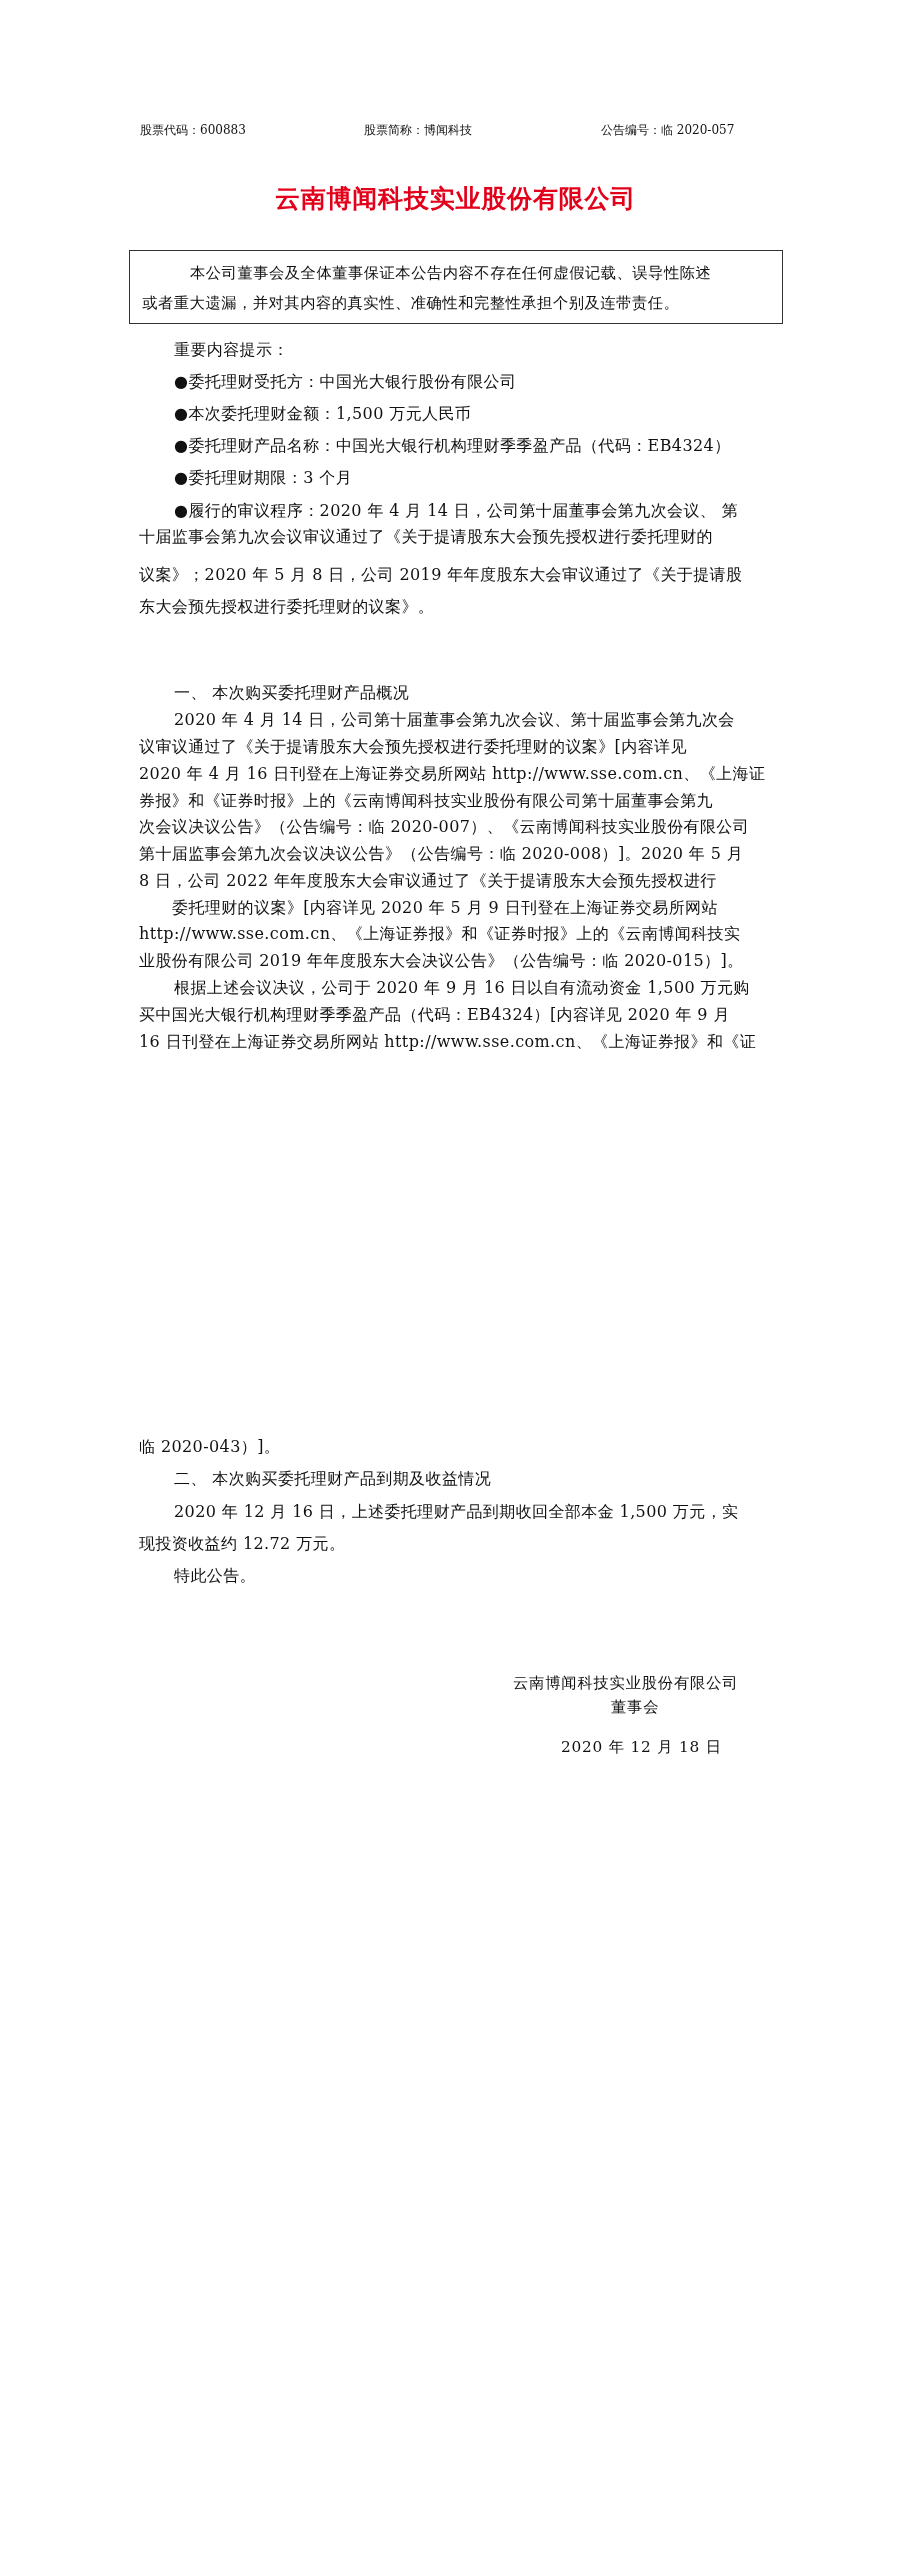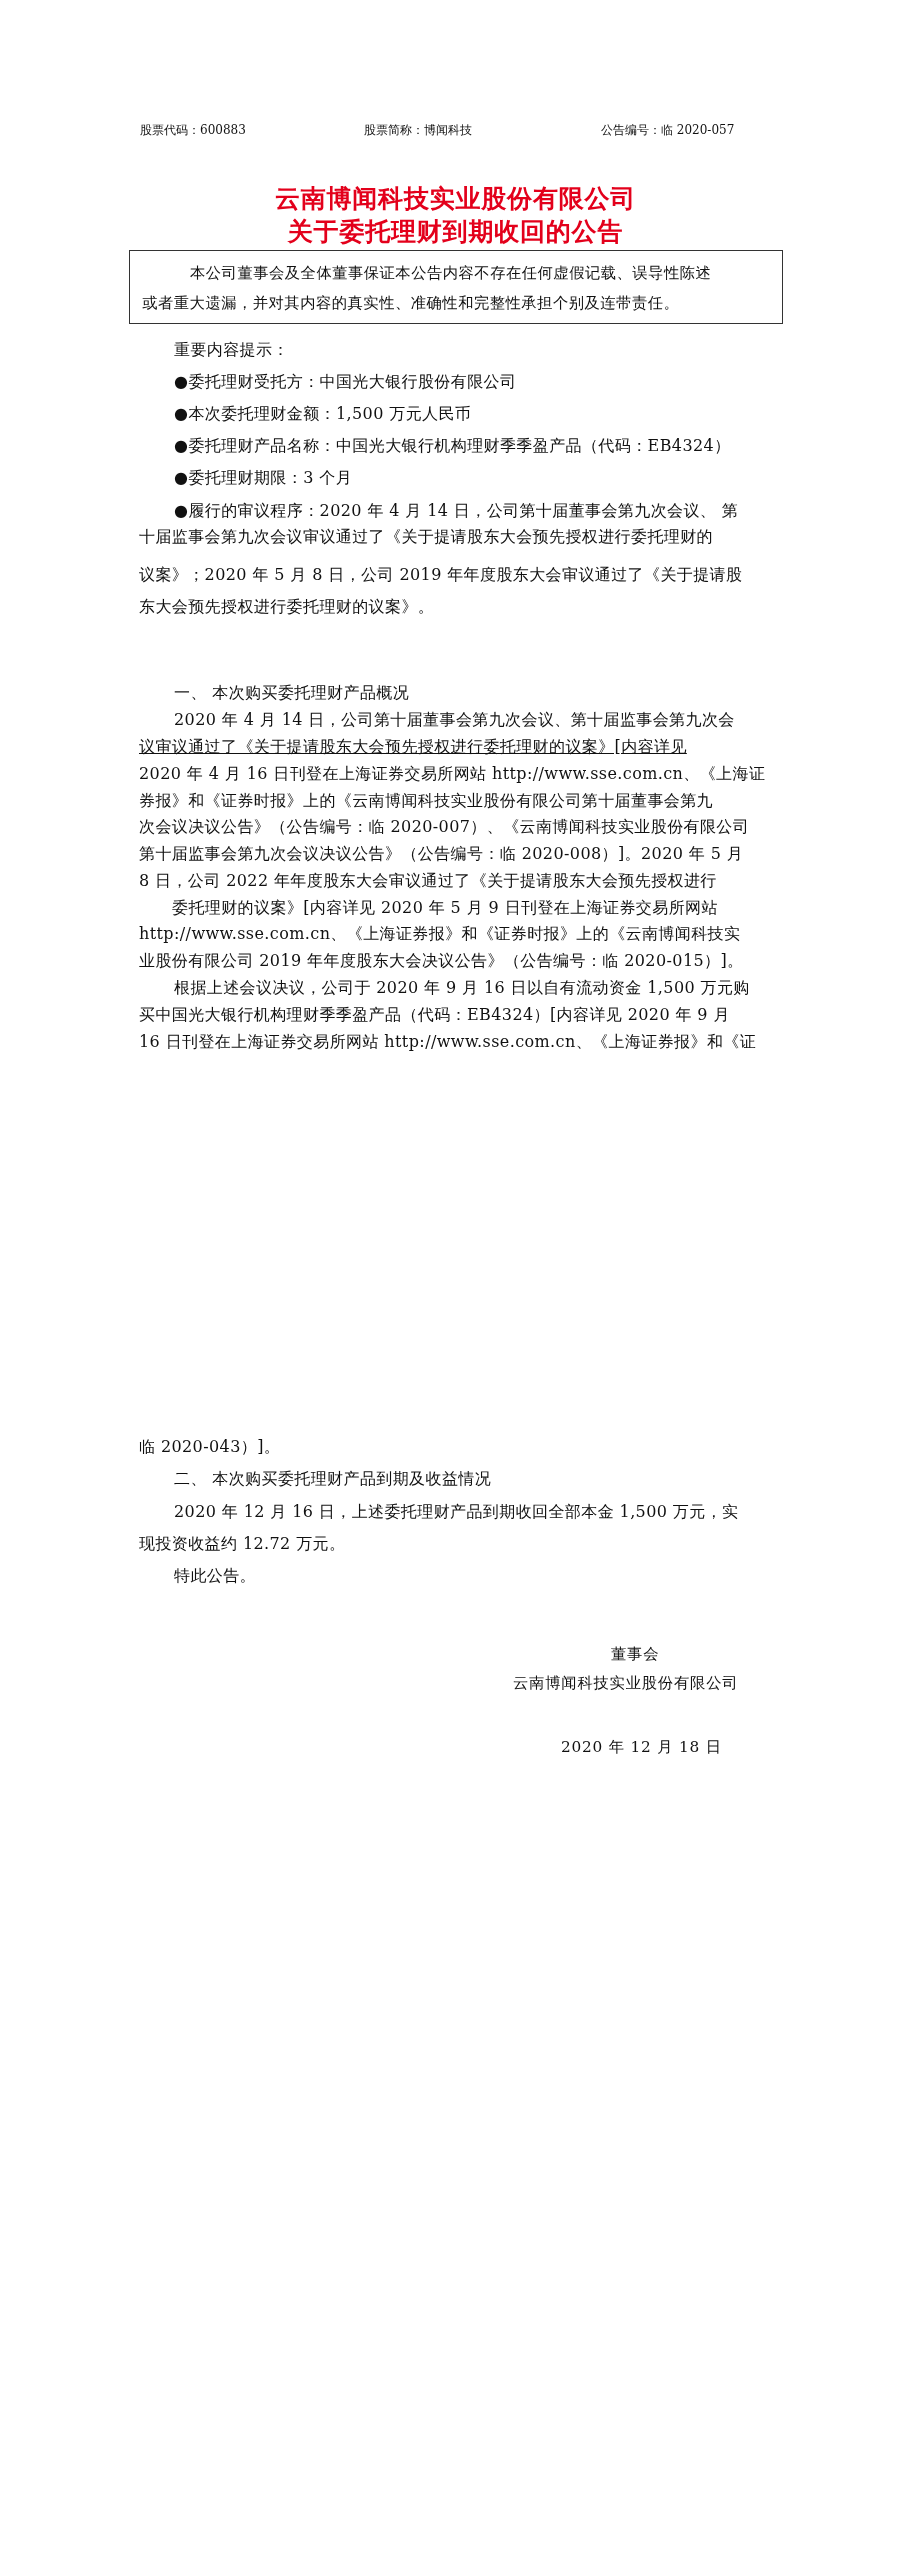--- a/index.html
+++ b/index.html
@@ -45,21 +45,20 @@
 </head>
 <body>
 
 <div class="page">
 
   <div class="abs hdr hdr-code">股票代码：600883</div>
   <div class="abs hdr hdr-name">股票简称：博闻科技</div>
   <div class="abs hdr hdr-no">公告编号：临 2020-057</div>
 
   <div class="title title-1">云南博闻科技实业股份有限公司</div>
-  <div class="title title-2">关于委托理财到期收回的公告</div>
 
   <div class="notice-box">
     <div class="notice-line notice-l1">本公司董事会及全体董事保证本公告内容不存在任何虚假记载、误导性陈述</div>
     <div class="notice-line notice-l2">或者重大遗漏，并对其内容的真实性、准确性和完整性承担个别及连带责任。</div>
   </div>
 
   <div class="line ind" style="top:340px;">重要内容提示：</div>
 
   <div class="line ind" style="top:372px;">
     <span>●</span><span>委托理财受托方：中国光大银行股份有限公司</span>
@@ -76,21 +75,21 @@
   <div class="line ind" style="top:501px;">
     <span>●</span><span>履行的审议程序：2020 年 4 月 14 日，公司第十届董事会第九次会议、 第</span>
   </div>
   <div class="line noind" style="top:527px;">十届监事会第九次会议审议通过了《关于提请股东大会预先授权进行委托理财的</div>
   <div class="line noind" style="top:565px;">议案》；2020 年 5 月 8 日，公司 2019 年年度股东大会审议通过了《关于提请股</div>
   <div class="line noind" style="top:597px;">东大会预先授权进行委托理财的议案》。</div>
 
   <div class="line ind" style="top:683px;">一、  本次购买委托理财产品概况</div>
 
   <div class="line ind" style="top:710px;">2020 年 4 月 14 日，公司第十届董事会第九次会议、第十届监事会第九次会</div>
-  <div class="line noind" style="top:737px;text-decoration:underline;">议审议通过了《关于提请股东大会预先授权进行委托理财的议案》[内容详见</div>
+  <div class="line noind" style="top:737px;">议审议通过了《关于提请股东大会预先授权进行委托理财的议案》[内容详见</div>
   <div class="line noind" style="top:764px;">2020 年 4 月 16 日刊登在上海证券交易所网站 http://www.sse.com.cn、《上海证</div>
   <div class="line noind" style="top:791px;">券报》和《证券时报》上的《云南博闻科技实业股份有限公司第十届董事会第九</div>
   <div class="line noind" style="top:817px;">次会议决议公告》（公告编号：临 2020-007）、《云南博闻科技实业股份有限公司</div>
   <div class="line noind" style="top:844px;">第十届监事会第九次会议决议公告》（公告编号：临 2020-008）]。2020 年 5 月</div>
   <div class="line noind" style="top:871px;">8 日，公司 2022 年年度股东大会审议通过了《关于提请股东大会预先授权进行</div>
   <div class="line noind" style="top:898px;margin-left:33px;">委托理财的议案》[内容详见 2020 年 5 月 9 日刊登在上海证券交易所网站</div>
   <div class="line noind" style="top:924px;">http://www.sse.com.cn、《上海证券报》和《证券时报》上的《云南博闻科技实</div>
   <div class="line noind" style="top:951px;">业股份有限公司 2019 年年度股东大会决议公告》（公告编号：临 2020-015）]。</div>
 
   <div class="line ind" style="top:978px;">根据上述会议决议，公司于 2020 年 9 月 16 日以自有流动资金 1,500 万元购</div>
@@ -98,17 +97,17 @@
   <div class="line noind" style="top:1032px;">16 日刊登在上海证券交易所网站 http://www.sse.com.cn、《上海证券报》和《证</div>
 
   <div class="line noind" style="top:1437px;">临 2020-043）]。</div>
 
   <div class="line ind" style="top:1469px;">二、  本次购买委托理财产品到期及收益情况</div>
   <div class="line ind" style="top:1502px;">2020 年 12 月 16 日，上述委托理财产品到期收回全部本金 1,500 万元，实</div>
   <div class="line noind" style="top:1534px;">现投资收益约 12.72 万元。</div>
   <div class="line ind" style="top:1566px;">特此公告。</div>
 
   <div class="sig" style="left:513px; top:1673px;">云南博闻科技实业股份有限公司</div>
-  <div class="sig" style="left:611px; top:1644px;">董事会</div>
+  <div class="sig" style="left:611px; top:1697px;">董事会</div>
   <div class="sig" style="left:561px; top:1737px;">2020 年 12 月 18 日</div>
 
 </div>
 
 
 </body></html>

